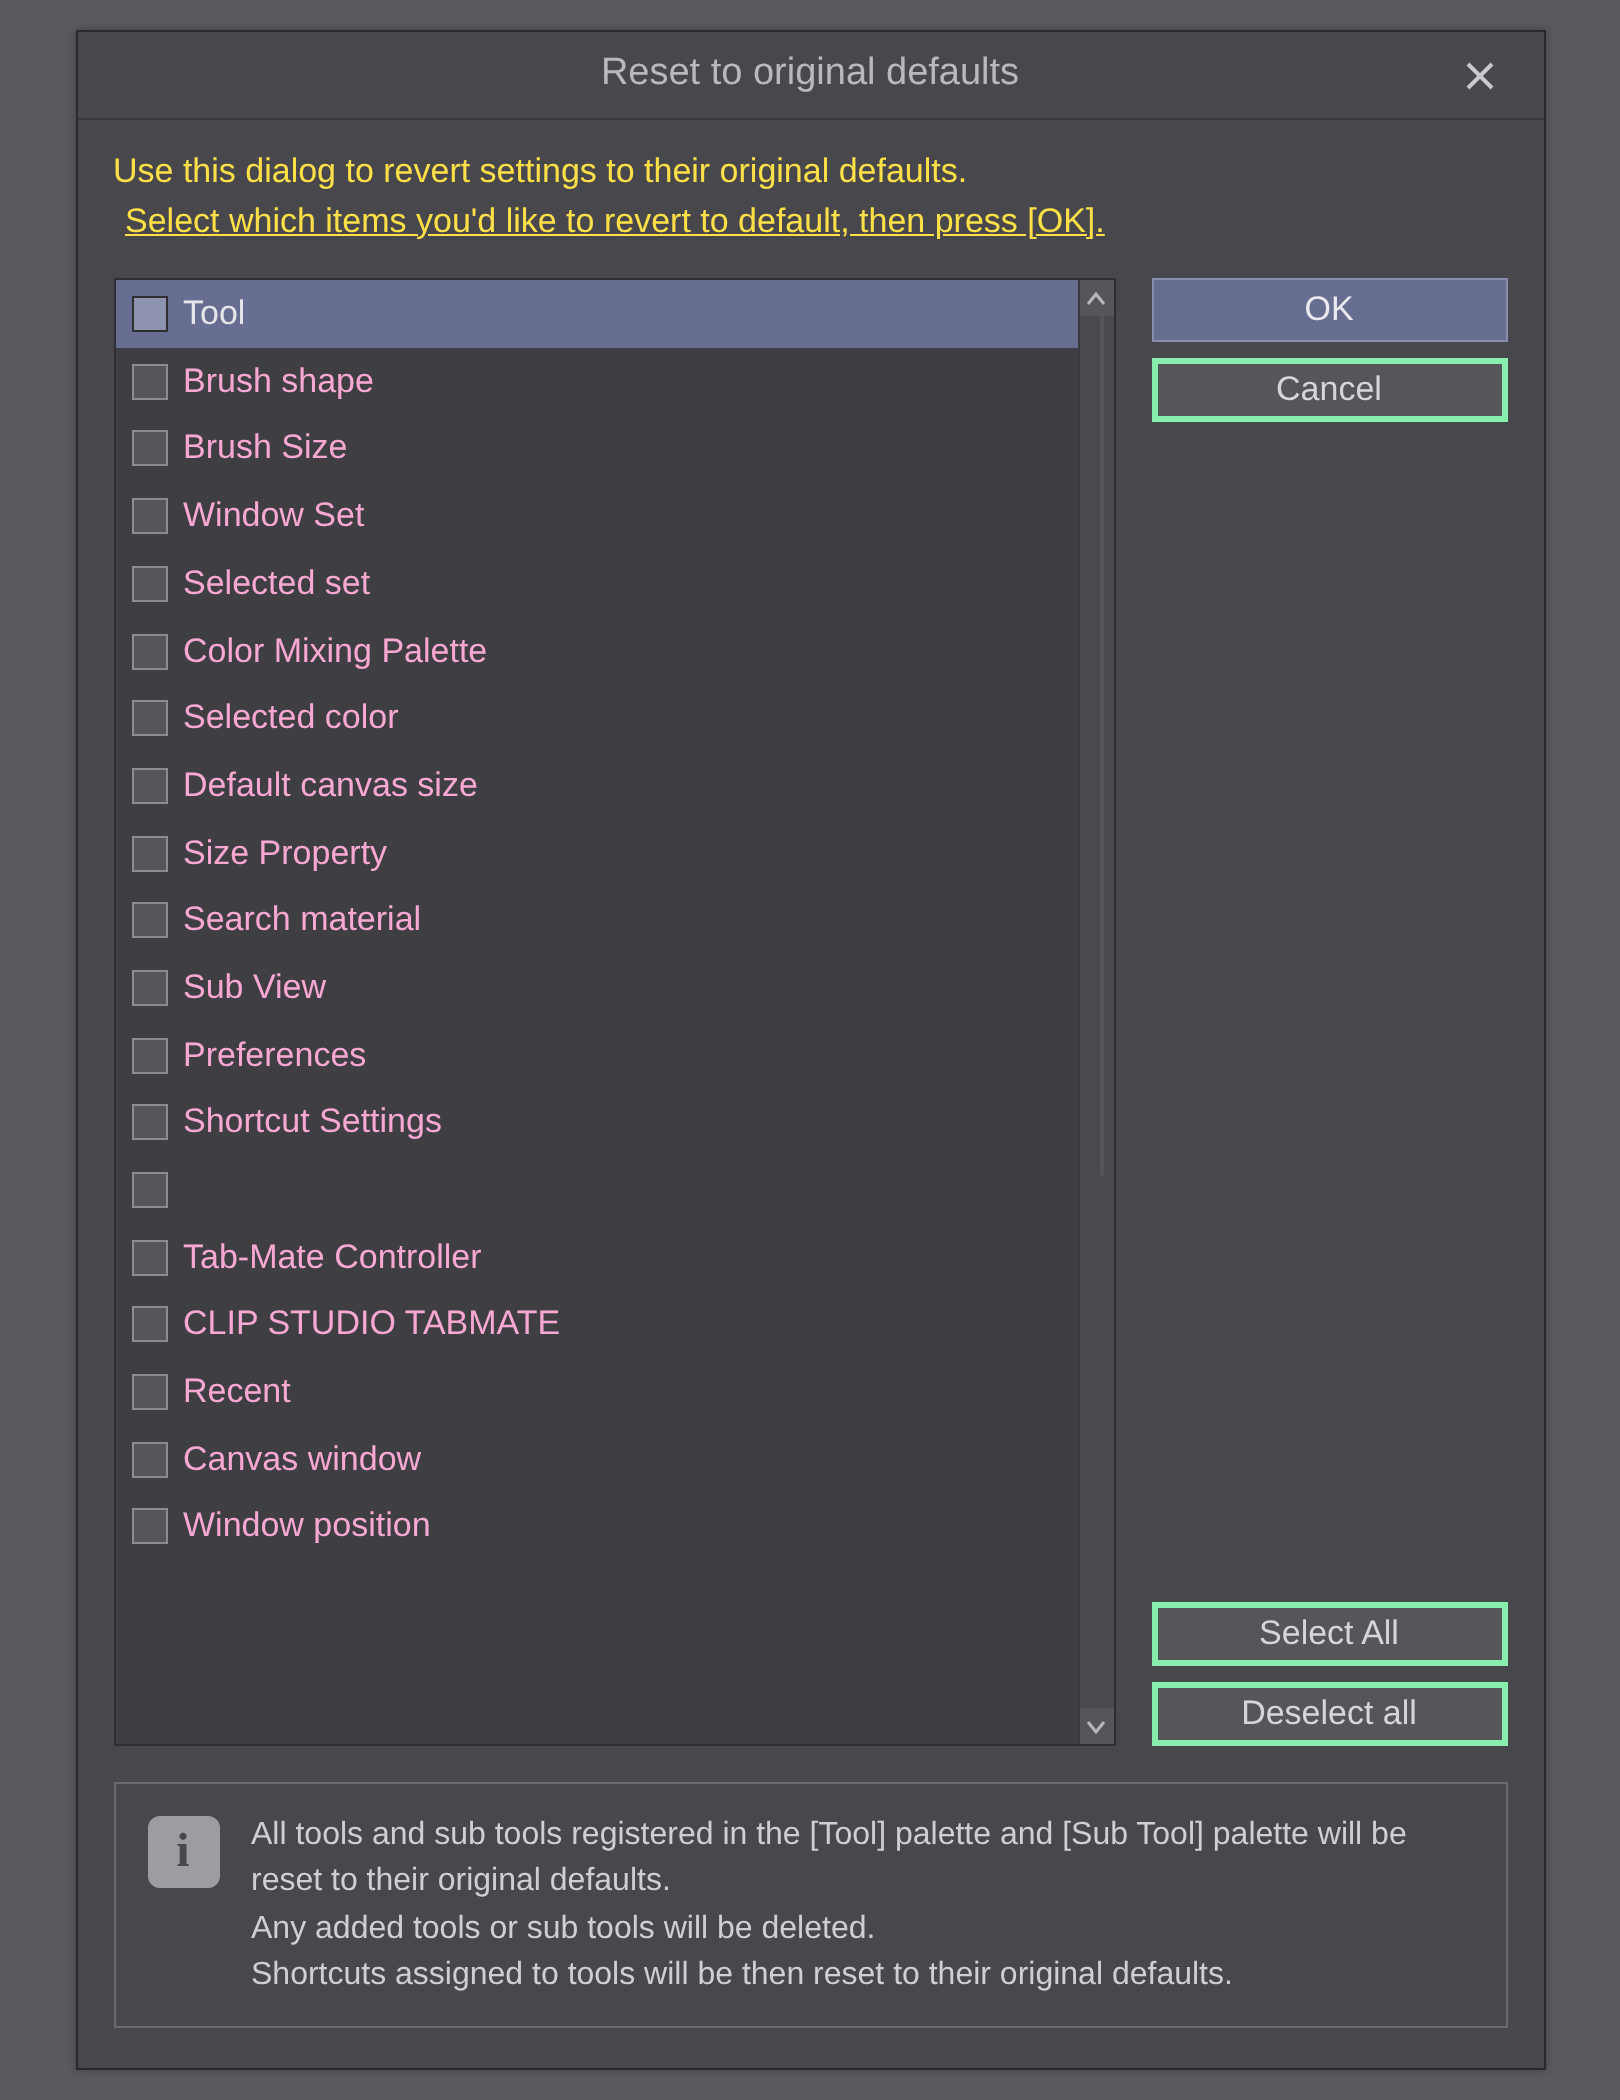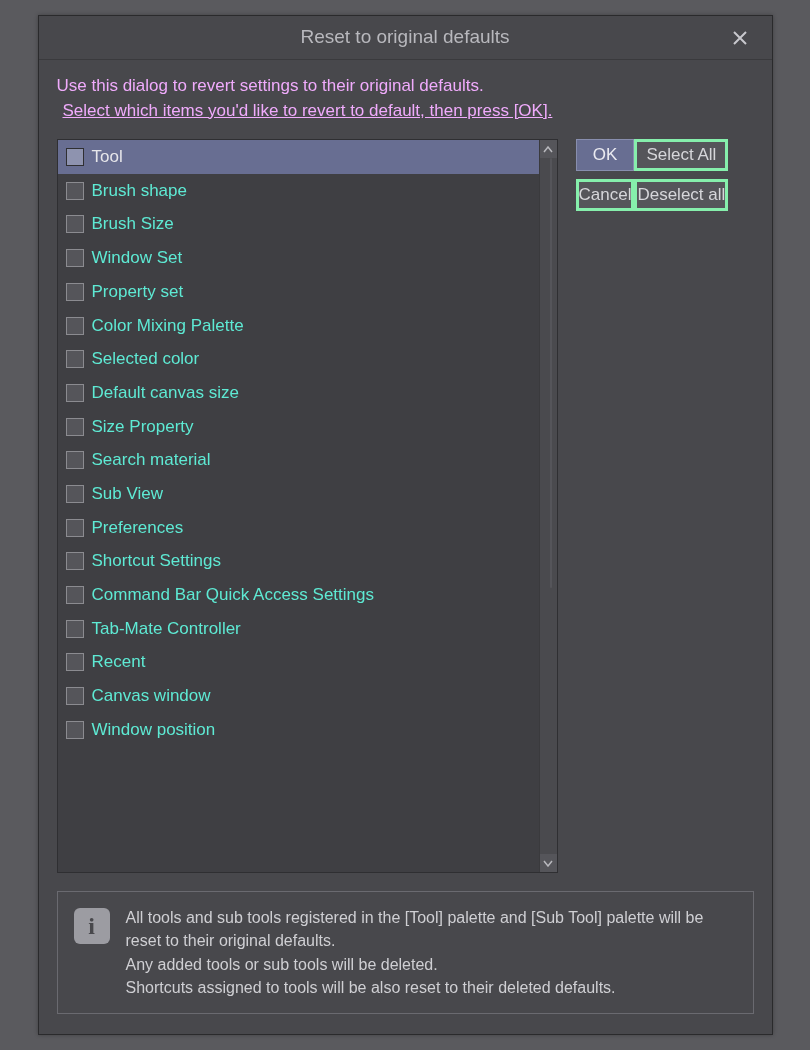--- a/index.html
+++ b/index.html
@@ -26,21 +26,21 @@
     .titlebar .close {
       position:absolute; right:14px; top:0; height:44px; width:36px;
       display:flex; align-items:center; justify-content:center;
       color:#a8a8ad; font-size:20px; cursor:pointer;
     }
     .inner {
       padding:14px 18px 20px 18px;
       display:flex; flex-direction:column;
     }
     .instructions {
-      color:#f0abfc;
+      color:#fde047;
       font-size:17px;
       line-height:1.45;
       margin-bottom:16px;
     }
     .instructions .line2 { padding-left:6px;text-decoration:underline; }
     .middle {
       display:flex; gap:18px;
     }
     .list-wrap {
       flex:1;
@@ -50,21 +50,21 @@
       position:relative;
       display:flex;
     }
     .list {
       flex:1; overflow:hidden;
     }
     .list-item {
       height:33.7px;
       display:flex; align-items:center;
       padding-left:8px; gap:8px;
-      color:#5eead4;
+      color:#f9a8d4;
       font-size:17px;
       cursor:pointer;
     }
     .list-item.selected {
       background:#686e92;
       color:#e6e6ea;
     }
     .checkbox {
       width:18px; height:18px;
       border:1px solid #8b8b90;
@@ -94,22 +94,22 @@
     .scroll-track { flex:1; position:relative; }
     .scroll-thumb {
       position:absolute; top:0; left:2px; right:2px;
       height:430px;
       background:#6a6a6f;
       border:1px solid #55555a;
       border-radius:1px;
     }
     .right-col {
       width:178px;
-      display:flex; 
-      justify-content:flex-start;
+      display:flex; flex-direction:column;
+      justify-content:space-between;
     }
     .btn {
       height:32px;
       background:#55555a;
       border:3px solid #86efac;
       color:#d6d6da;
       font-size:17px;
       display:flex; align-items:center; justify-content:center;
       cursor:pointer;
       margin-bottom:8px;
@@ -180,21 +180,21 @@
             <div class="list-item">
               <span class="checkbox"></span>
               <span>Brush Size</span>
             </div>
             <div class="list-item">
               <span class="checkbox"></span>
               <span>Window Set</span>
             </div>
             <div class="list-item">
               <span class="checkbox"></span>
-              <span>Property set</span>
+              <span>Selected set</span>
             </div>
             <div class="list-item">
               <span class="checkbox"></span>
               <span>Color Mixing Palette</span>
             </div>
             <div class="list-item">
               <span class="checkbox"></span>
               <span>Selected color</span>
             </div>
             <div class="list-item">
@@ -216,25 +216,28 @@
             <div class="list-item">
               <span class="checkbox"></span>
               <span>Preferences</span>
             </div>
             <div class="list-item">
               <span class="checkbox"></span>
               <span>Shortcut Settings</span>
             </div>
             <div class="list-item">
               <span class="checkbox"></span>
-              <span>Command Bar Quick Access Settings</span>
             </div>
             <div class="list-item">
               <span class="checkbox"></span>
               <span>Tab-Mate Controller</span>
+            </div>
+            <div class="list-item">
+              <span class="checkbox"></span>
+              <span>CLIP STUDIO TABMATE</span>
             </div>
             <div class="list-item">
               <span class="checkbox"></span>
               <span>Recent</span>
             </div>
             <div class="list-item">
               <span class="checkbox"></span>
               <span>Canvas window</span>
             </div>
             <div class="list-item">
@@ -274,18 +277,18 @@
         </div>
       </div>
 
     </div>
 
     <div class="info-panel">
       <div class="info-icon">i</div>
       <div>
         <div>All tools and sub tools registered in the [Tool] palette and [Sub Tool] palette will be reset to their original defaults.</div>
         <div>Any added tools or sub tools will be deleted.</div>
-        <div>Shortcuts assigned to tools will be also reset to their deleted defaults.</div>
+        <div>Shortcuts assigned to tools will be then reset to their original defaults.</div>
       </div>
     </div>
 
   </div>
 </div>
 
 </body></html>

